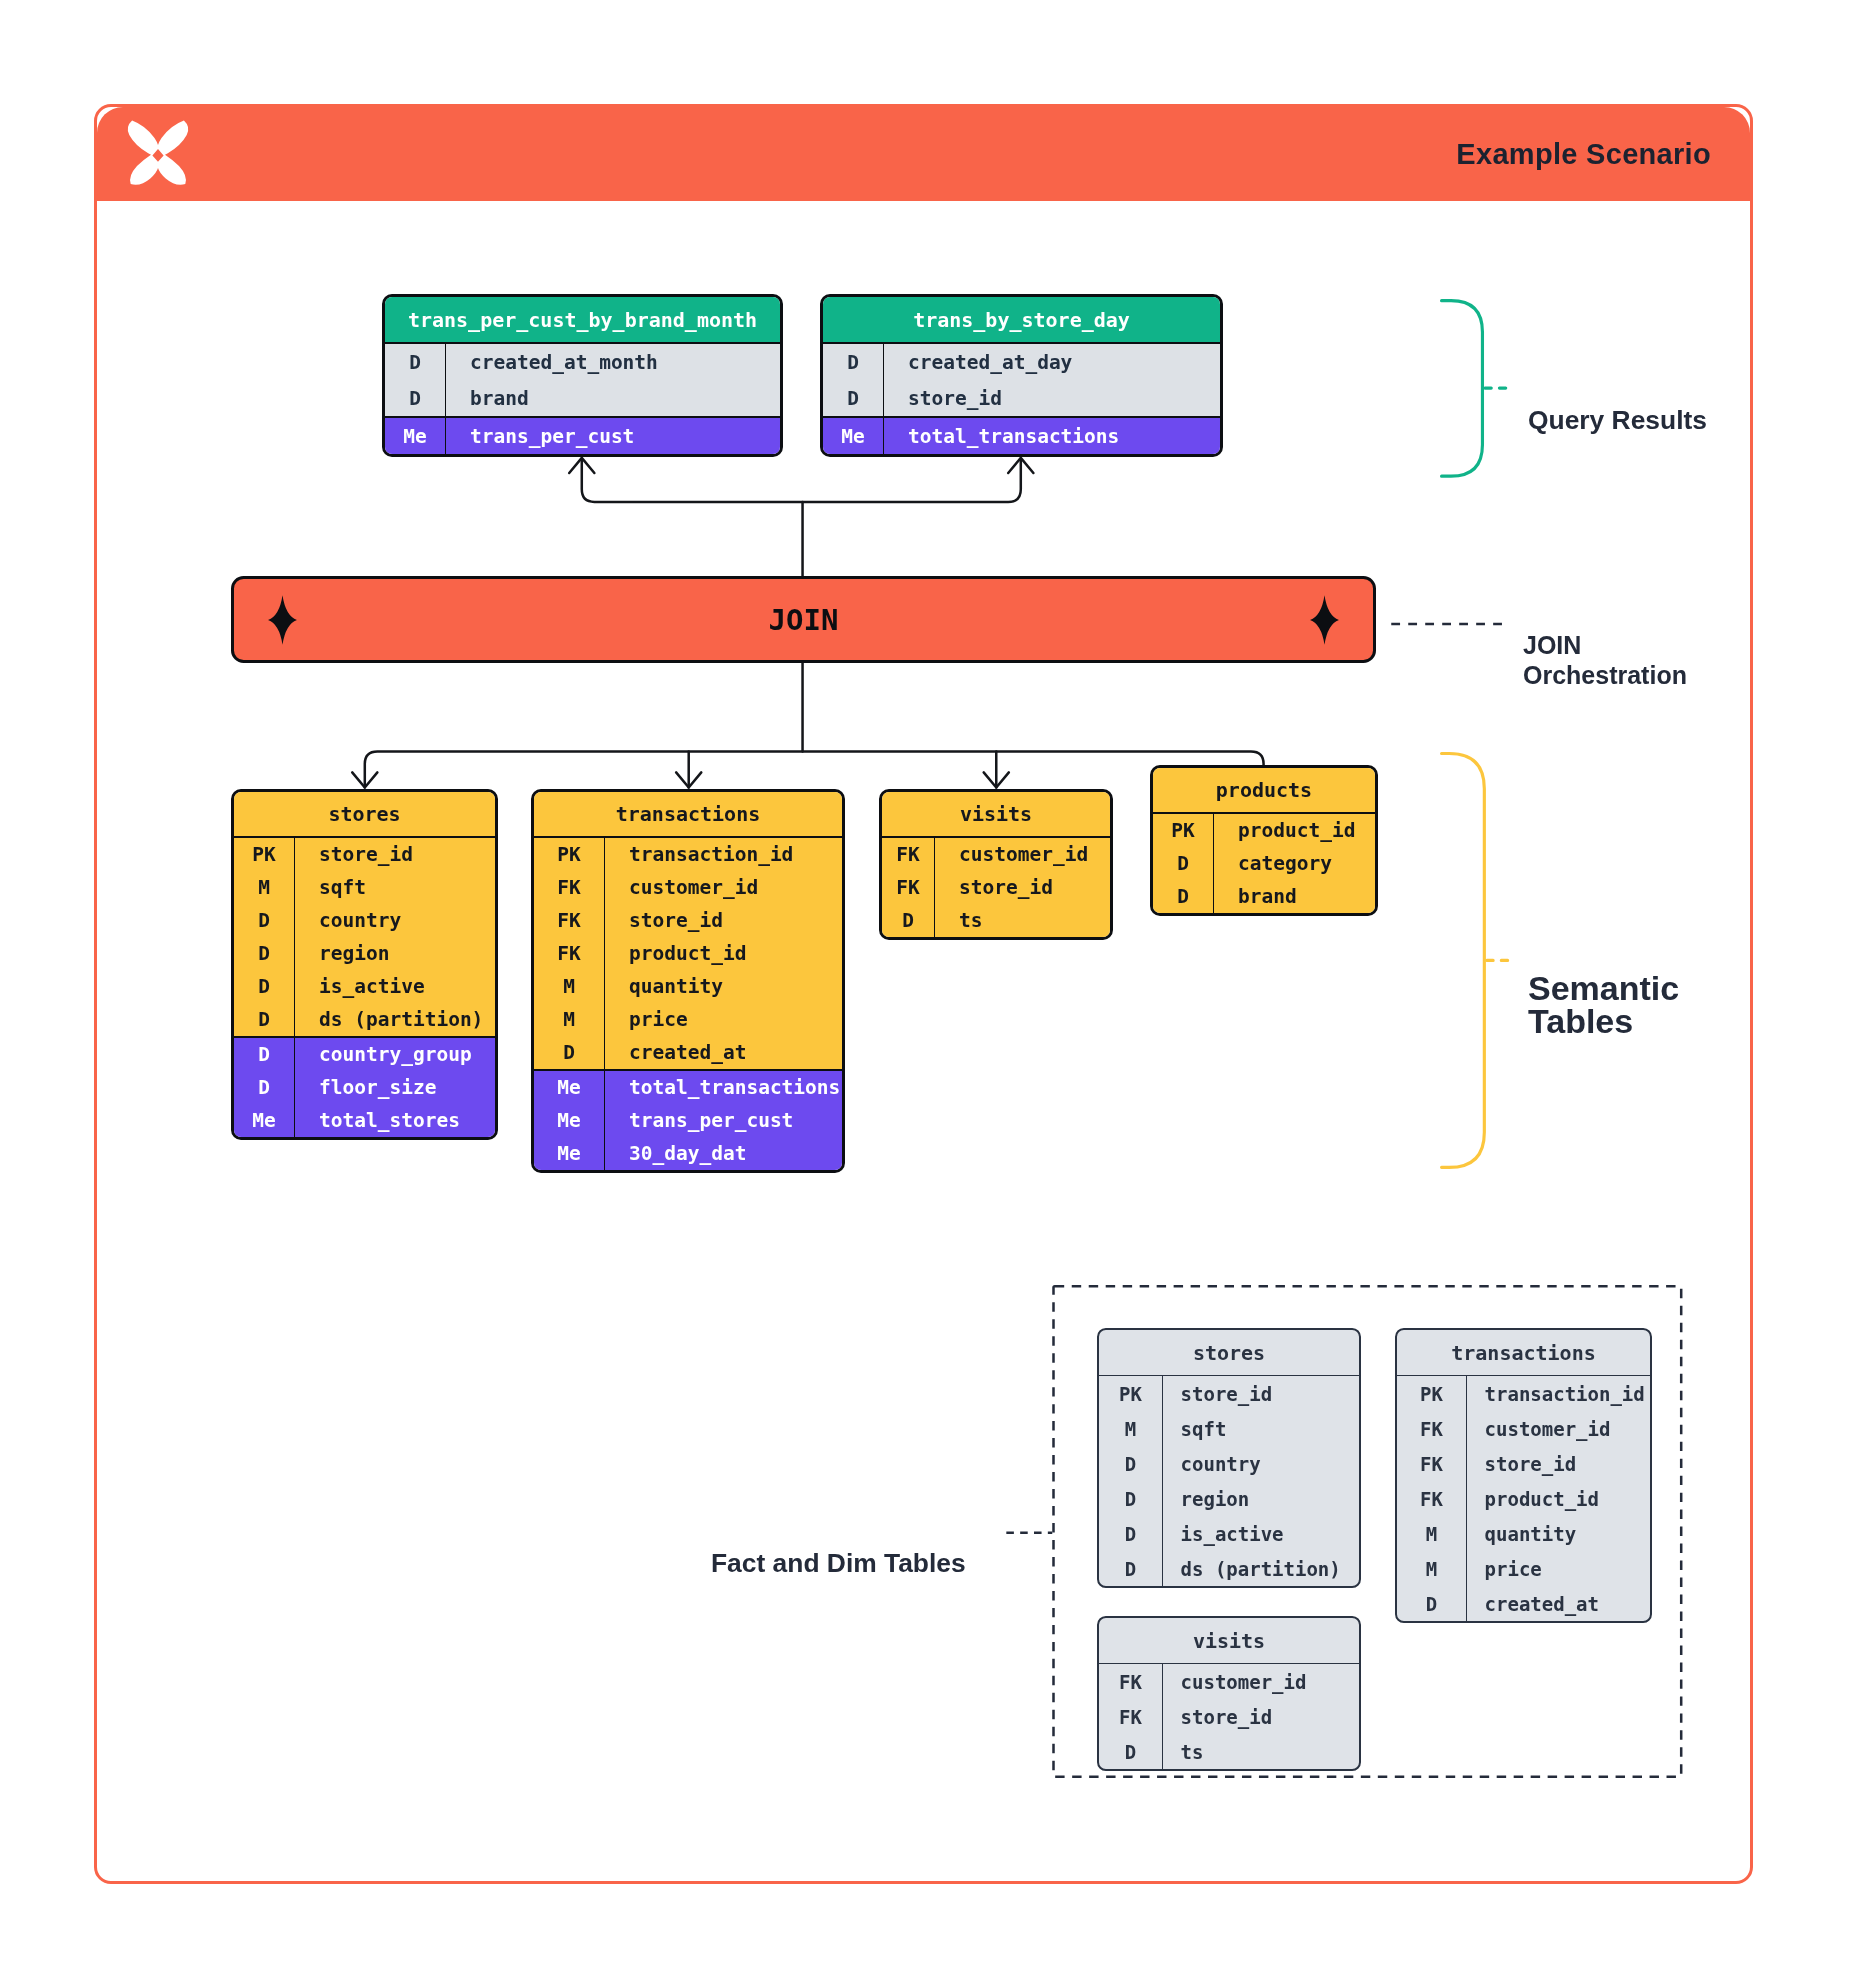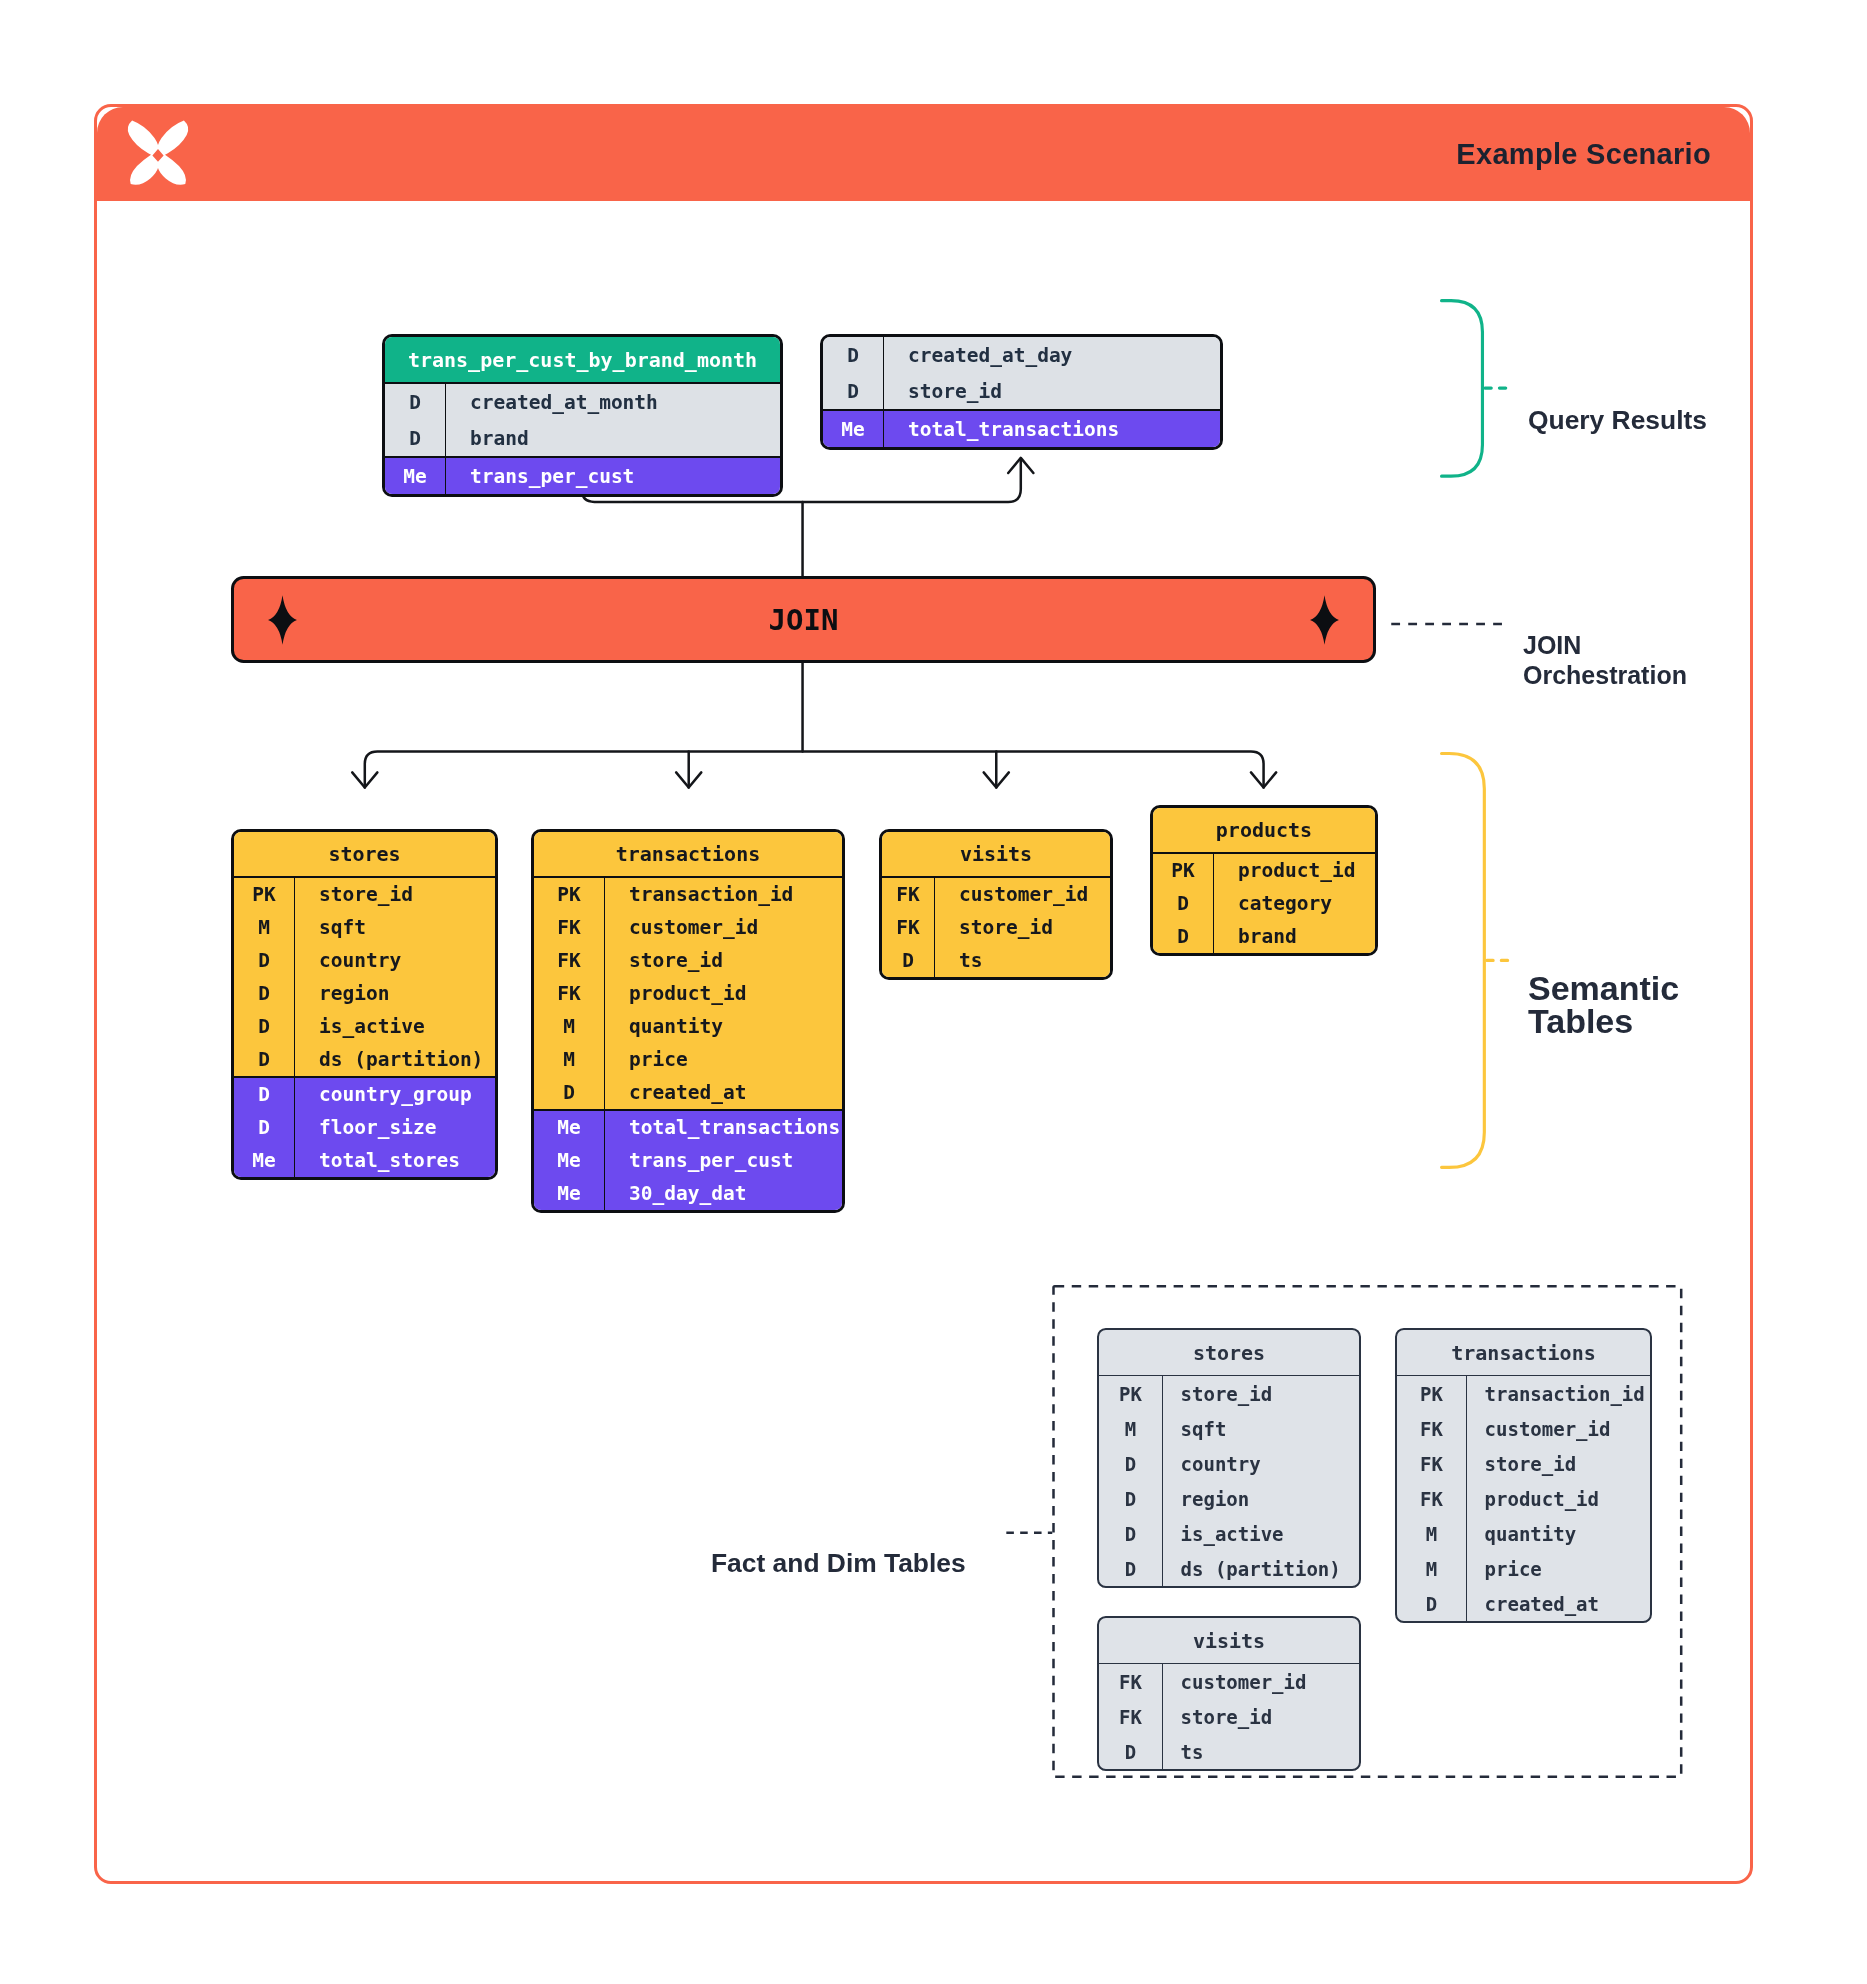--- a/index.html
+++ b/index.html
@@ -8,21 +8,21 @@
   
   #card{position:absolute;left:94px;top:104px;width:1659px;height:1780px;box-sizing:border-box;
         border:3.1px solid #F96449;border-radius:17px;background:#ffffff;}
   #card-header{position:absolute;left:0;top:0;width:100%;height:94px;box-sizing:border-box;
         background:#F96449;border-radius:26px 26px 0 0;display:flex;align-items:center;
         padding:0 39px 0 26.4px;}
   #page-title{margin-left:auto;font-size:29px;font-weight:700;color:#1C2230;letter-spacing:0.3px;}
   #brand-logo{width:70px;height:70px;flex:0 0 auto;}
   
   .tbl{position:absolute;box-sizing:border-box;border:3.1px solid #0C0E12;border-radius:10px;
-       overflow:hidden;background:#fff;font-family:"DejaVu Sans Mono",monospace;font-weight:700;margin-top:40px;}
+       overflow:hidden;background:#fff;font-family:"DejaVu Sans Mono",monospace;font-weight:700;}
   .tbl .hd{display:flex;align-items:center;justify-content:center;font-size:20px;
        border-bottom:2.5px solid #0C0E12;}
   .trow{display:flex;align-items:stretch;}
   .trow .k{flex:0 0 var(--kw,60px);border-right:1.9px solid #0C0E12;display:flex;
        align-items:center;justify-content:center;}
   .trow .f{flex:1;display:flex;align-items:center;padding-left:24px;white-space:nowrap;}
   .hd-green{background:#10B389;color:#ffffff;}
   .hd-yel{background:#FCC63D;color:#16181D;}
   .sec-dim .trow{background:#DDE1E6;color:#223042;}
   .sec-yel .trow{background:#FCC63D;color:#16181D;}
@@ -136,20 +136,21 @@
     </div>
     <div class="sec-met">
       <div class="trow">
         <span class="k">Me</span>
         <span class="f">trans_per_cust</span>
       </div>
     </div>
   </div>
 
   <div class="tbl qt" id="qtableB">
+    <div class="hd hd-green">trans_by_store_day</div>
     <div class="sec-dim">
       <div class="trow">
         <span class="k">D</span>
         <span class="f">created_at_day</span>
       </div>
       <div class="trow">
         <span class="k">D</span>
         <span class="f">store_id</span>
       </div>
     </div>

